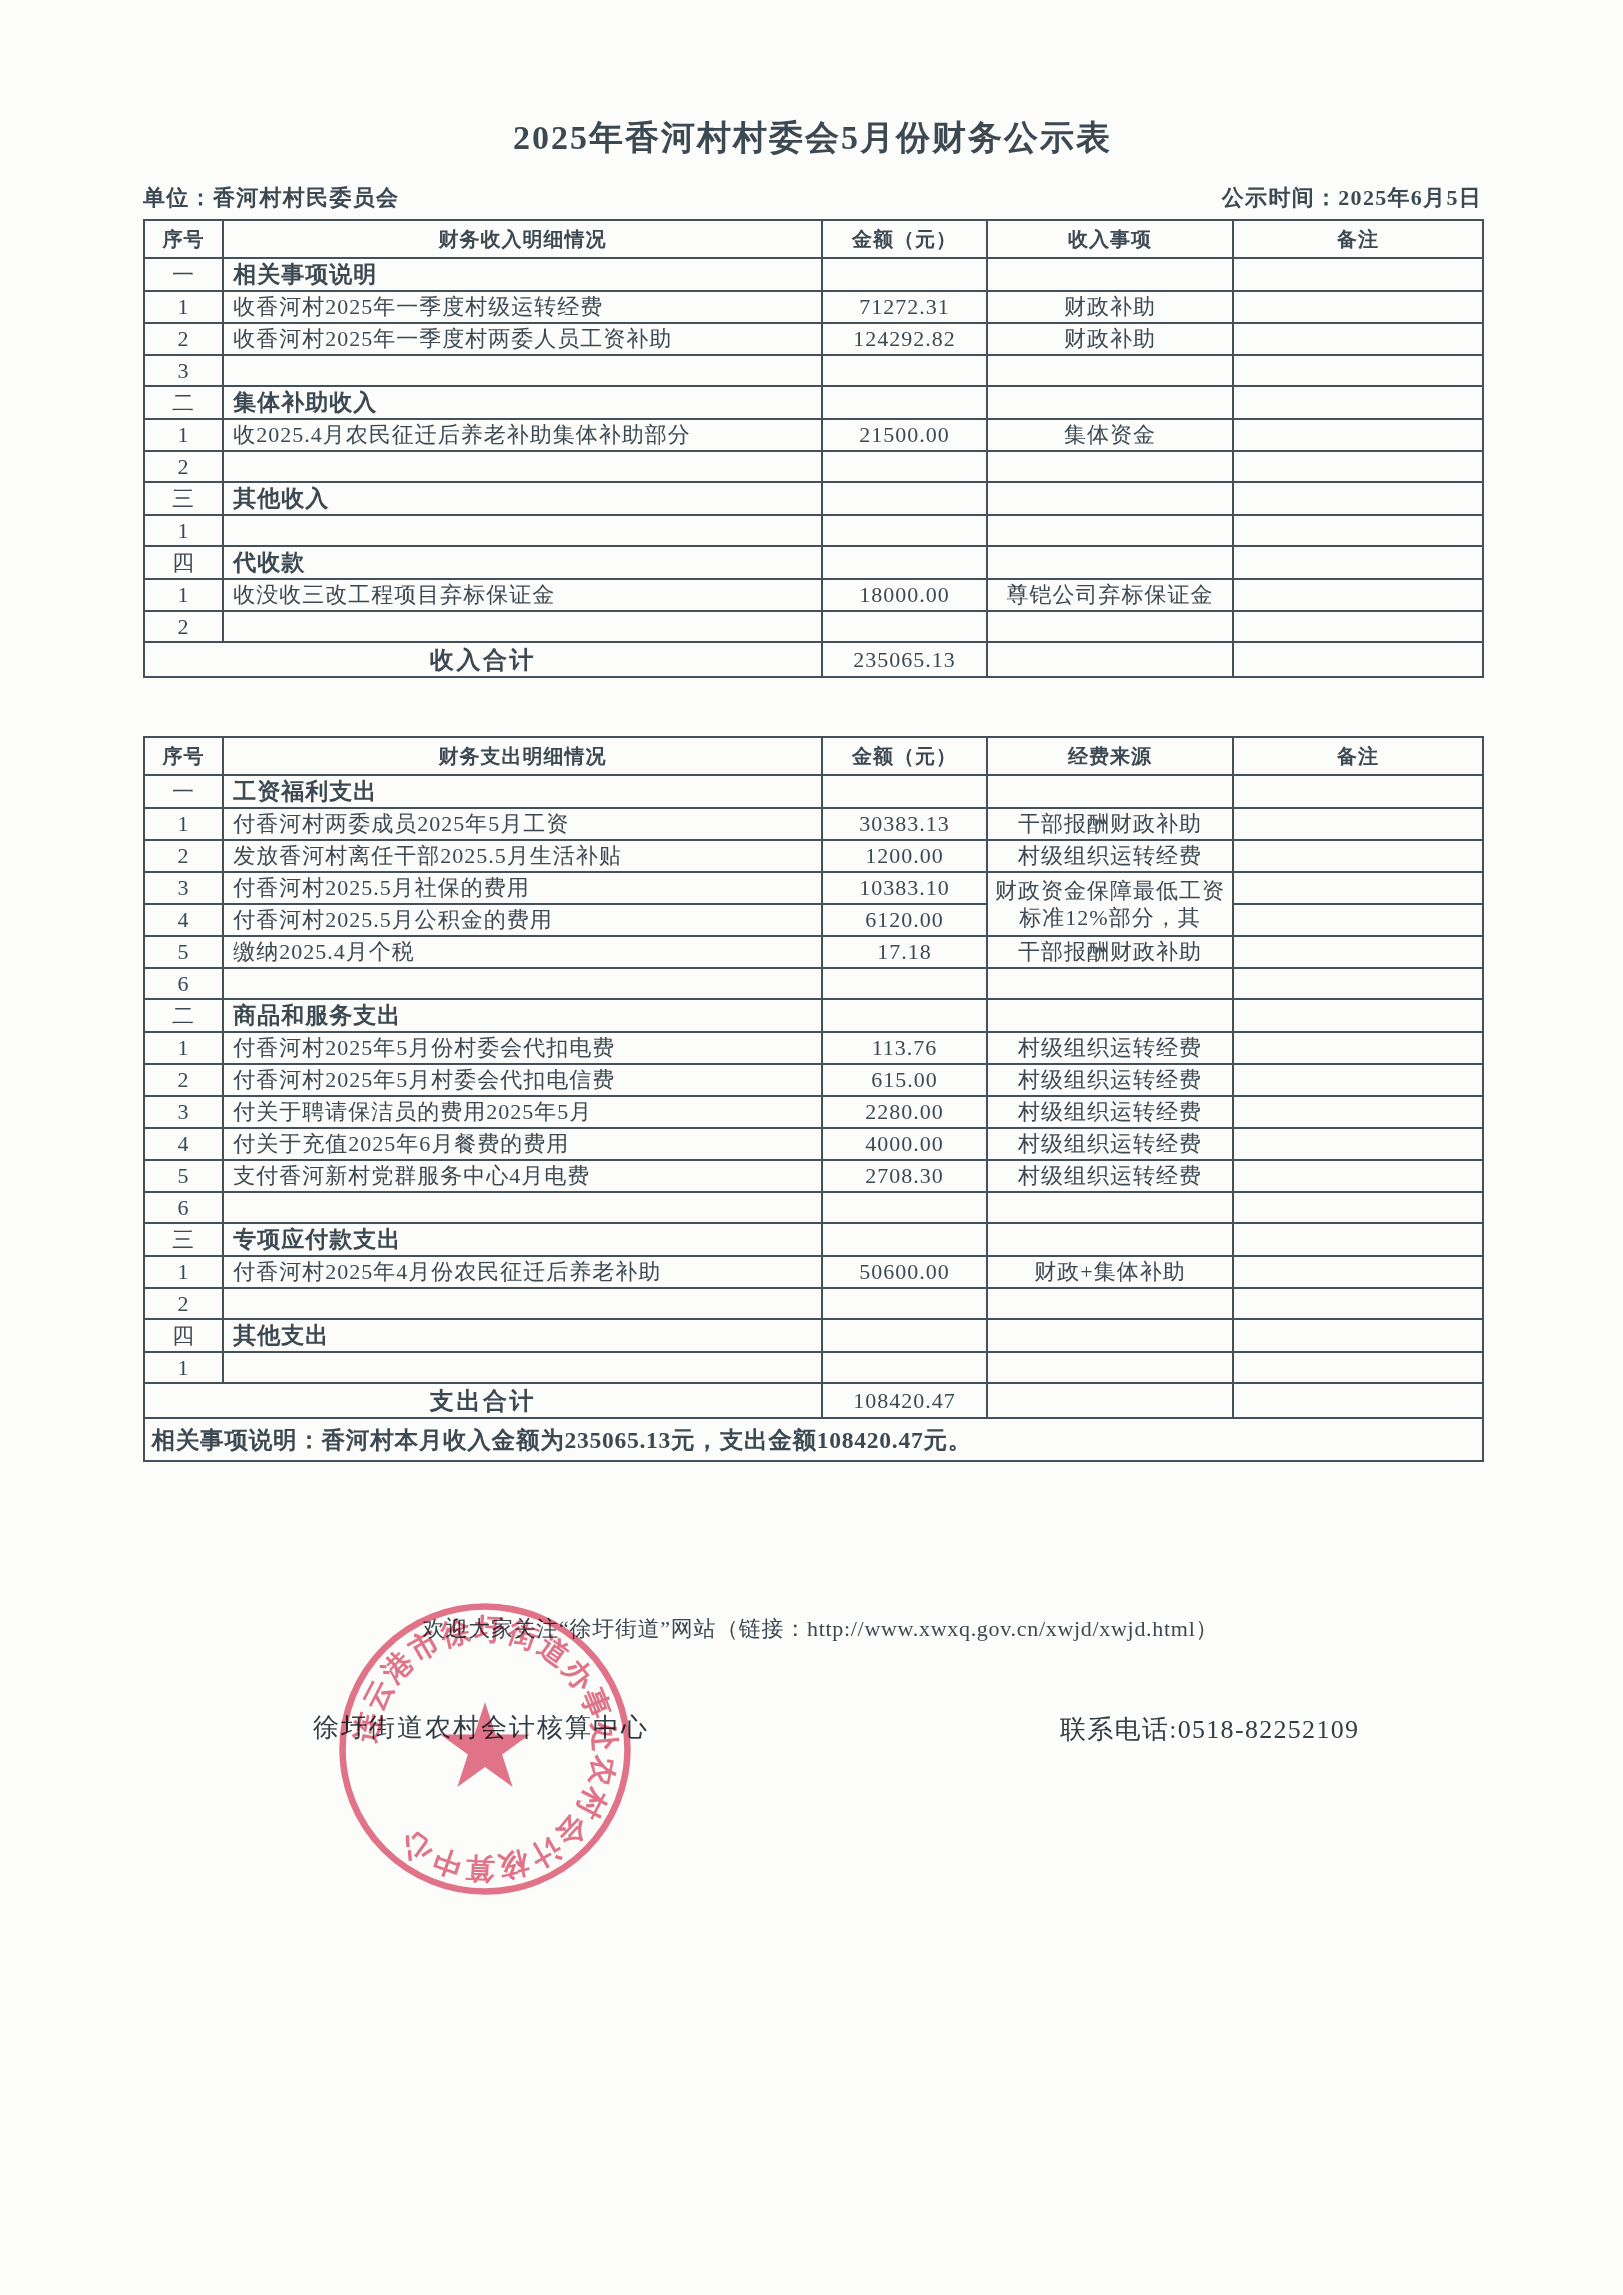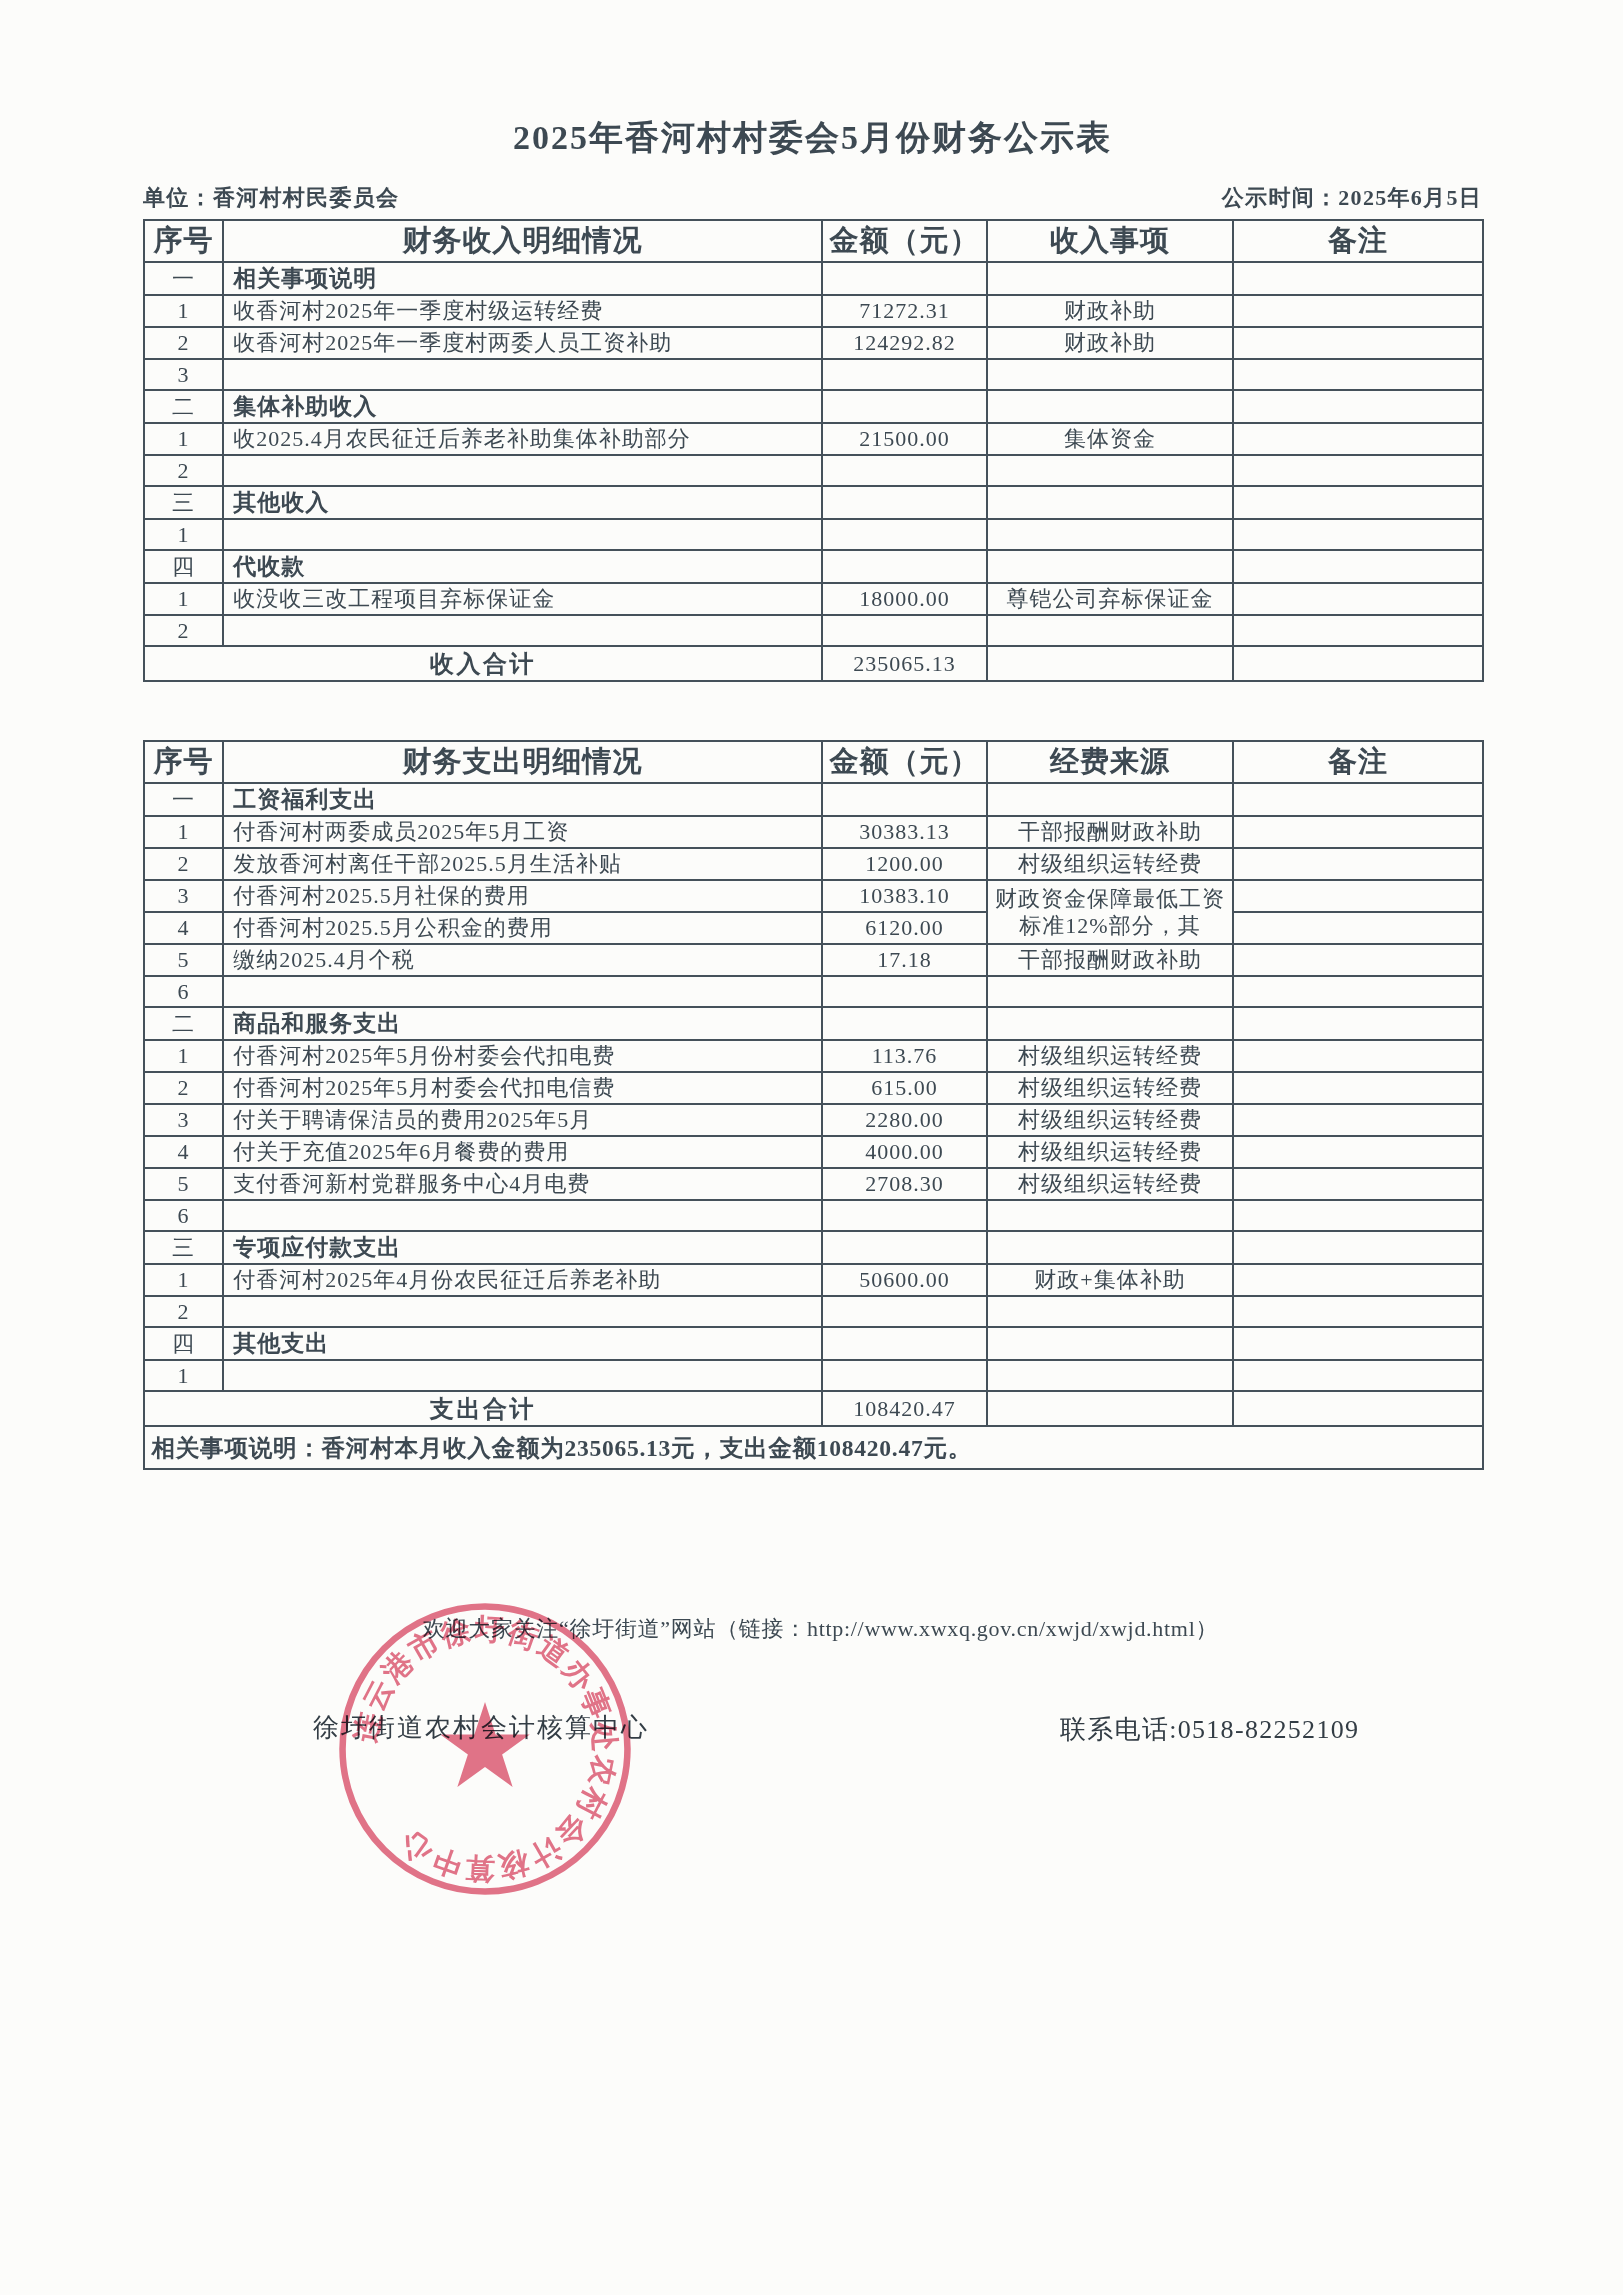--- a/index.html
+++ b/index.html
@@ -28,21 +28,21 @@
   }
   table.fin th,table.fin td{
     border:2px solid #45515a;
     box-sizing:border-box;
     font-size:22px;letter-spacing:1px;
     height:31px;padding:0 5.2px;
     text-align:center;vertical-align:middle;
     overflow:hidden;white-space:nowrap;
     color:#3d4952;
   }
-  table.fin thead th{height:38px;font-size:29px;font-weight:bold;}
+  table.fin thead th{height:38px;font-size:20px;font-weight:bold;}
   table.fin td.c-desc{text-align:left;padding-left:9.2px;}
   tr.section-row td.c-desc{font-weight:bold;font-size:23px;}
   table.fin td.c-src{white-space:normal;line-height:1.25;padding:0 3.9px;}
   tr.total-row td{height:35px;}
   tr.total-row td.c-label{font-weight:bold;font-size:24px;letter-spacing:2.6px;}
   tr.note-row td{
     height:43px;text-align:left;padding-left:6.5px;
     font-weight:bold;font-size:23.6px;letter-spacing:0.7px;white-space:nowrap;
   }
   table.expense{margin-top:58px;}

